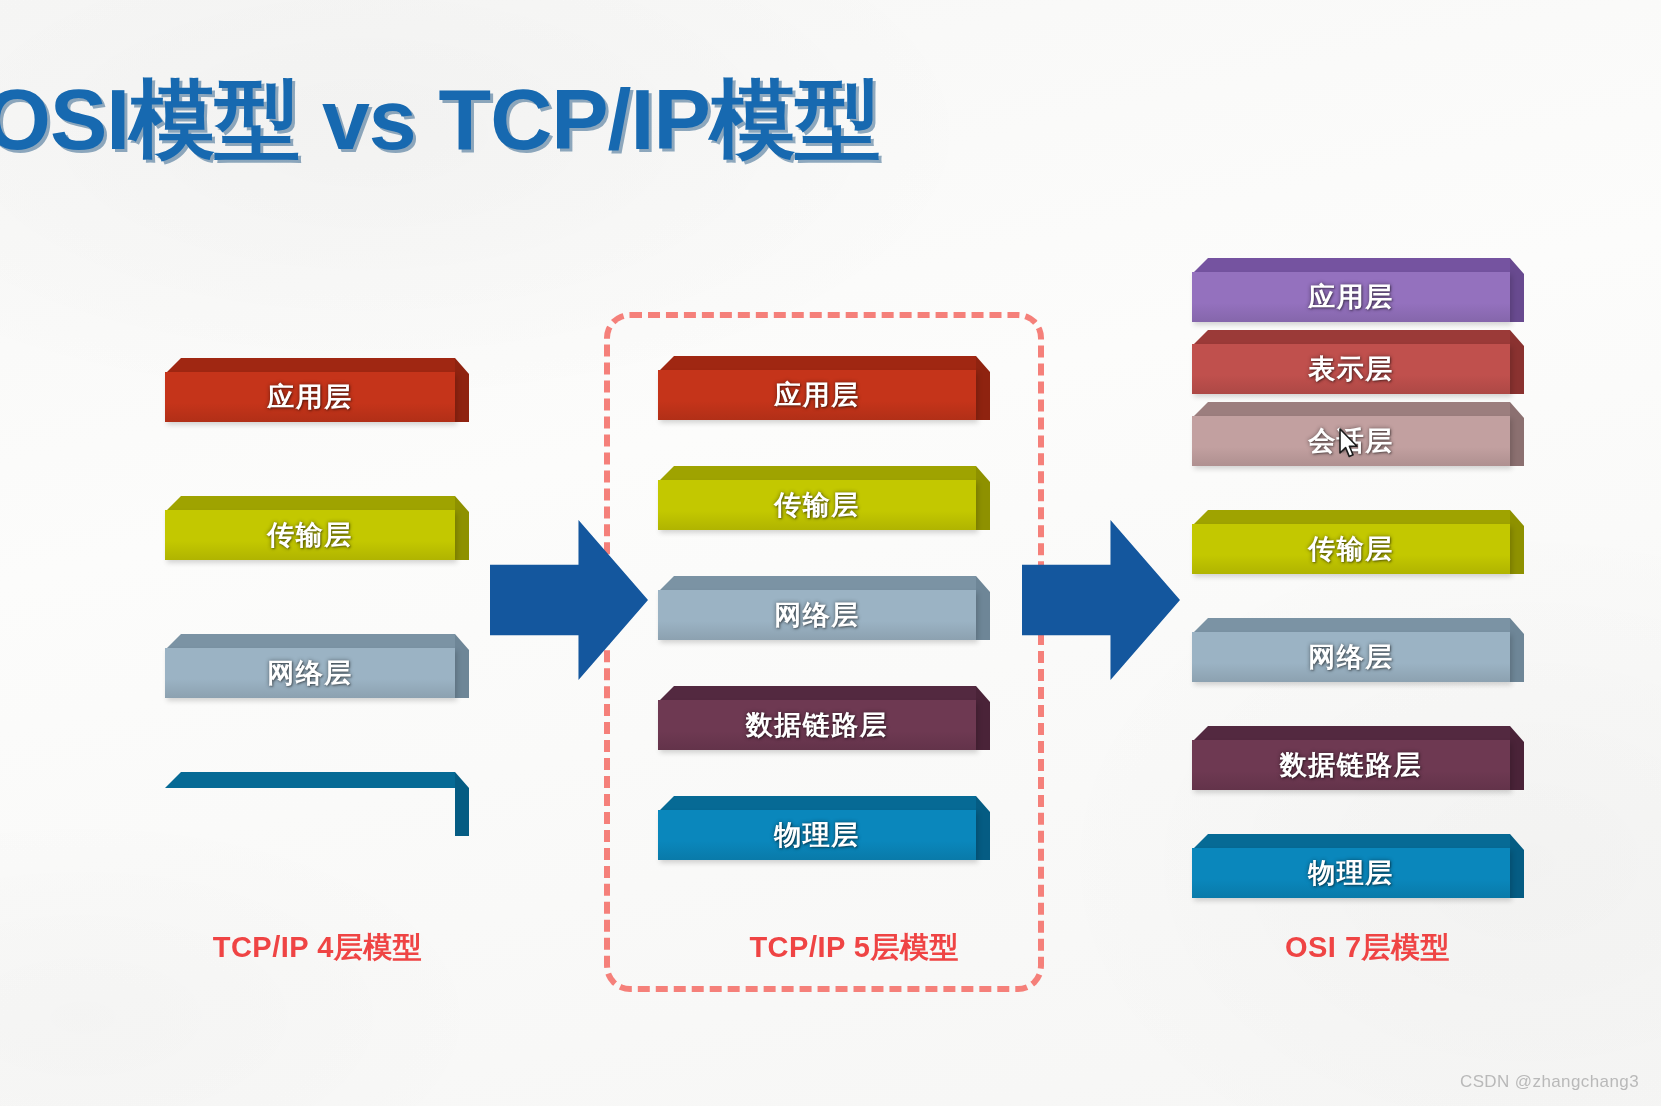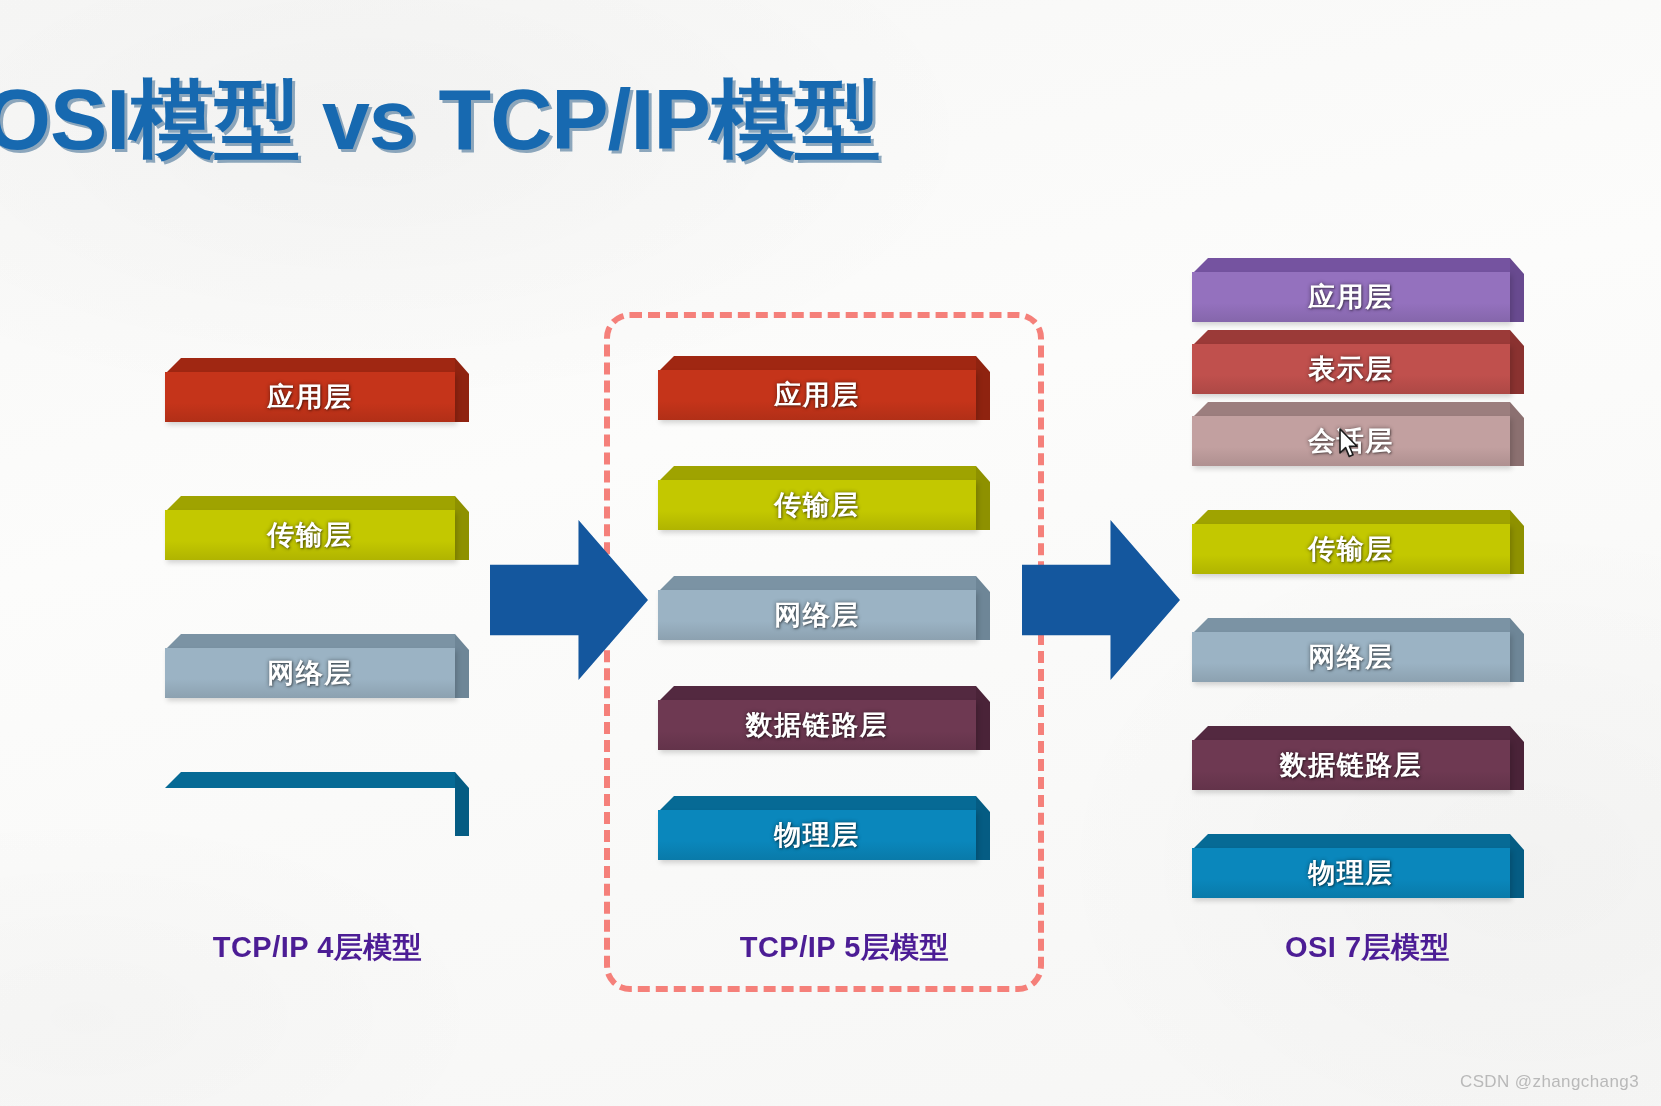--- a/index.html
+++ b/index.html
@@ -59,21 +59,21 @@
     position:absolute;
     right:-14px; top:0;
     width:14px; height:64px;
     clip-path: polygon(0 0, 100% 16px, 100% 100%, 0 calc(100% - 0px));
   }
 
   .col-label{
     position:absolute;
     font-size:29px;
     font-weight:700;
-    color:#4c1d95;
+    color:#ef4444;
     text-align:center;
     white-space:nowrap;
     letter-spacing:0.5px;
   }
 
   
   #dashed-box{
     position:absolute;
     left:604px; top:312px;
     width:440px; height:680px;
@@ -193,20 +193,20 @@
       <div class="blk-face" style="background: linear-gradient(rgb(110, 57, 82) 0%, rgb(110, 57, 82) 62%, rgb(99, 51, 74) 100%);">数据链路层</div>
     </div>
     <div class="block" style="left: 1192px; top: 834px; width: 318px;">
       <div class="blk-top-skew" style="background: rgb(6, 106, 149);"></div>
       <div class="blk-side" style="background: rgb(5, 92, 131);"></div>
       <div class="blk-face" style="background: linear-gradient(rgb(10, 135, 188) 0%, rgb(10, 135, 188) 62%, rgb(9, 122, 169) 100%);">物理层</div>
     </div>
   </div>
 
 <div class="col-label" style="left:165px; top:928px; width:305px;">TCP/IP 4层模型</div>
-<div class="col-label" style="left:692px; top:928px; width:305px;">TCP/IP 5层模型</div>
+<div class="col-label" style="left:654px; top:928px; width:305px;text-align:right;">TCP/IP 5层模型</div>
 <div class="col-label" style="left:1215px; top:928px; width:305px;">OSI 7层模型</div>
 
 <svg id="cursor" viewBox="0 0 22 32">
   <path d="M2,1 L2,25 L7.6,19.6 L11.2,28.4 L15,26.8 L11.4,18.3 L19,18.3 Z" fill="#ffffff" stroke="#1b1b1b" stroke-width="1.6" stroke-linejoin="round"></path>
 </svg>
 
 <div id="watermark">CSDN @zhangchang3</div>
 
 </body></html>

